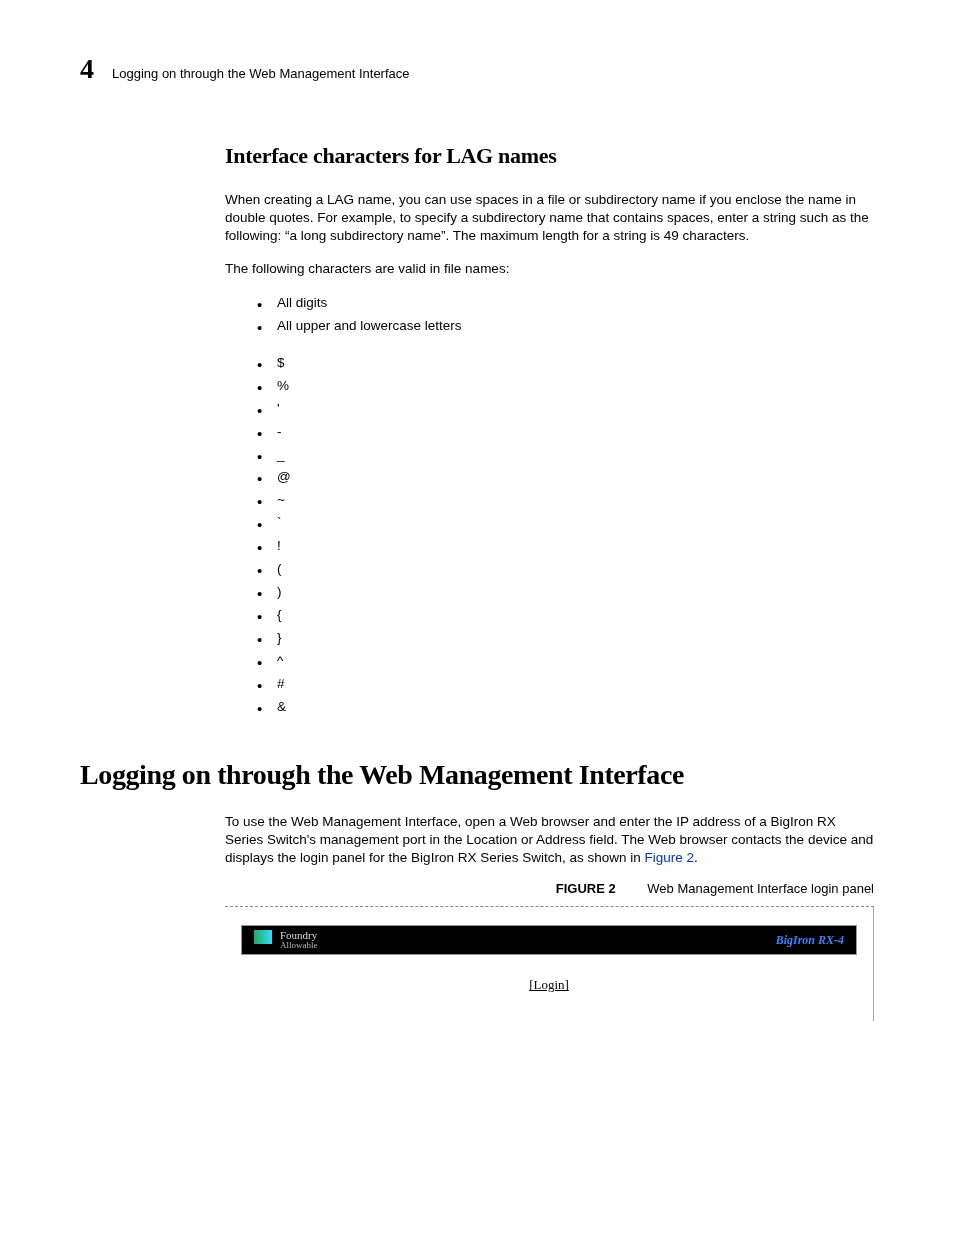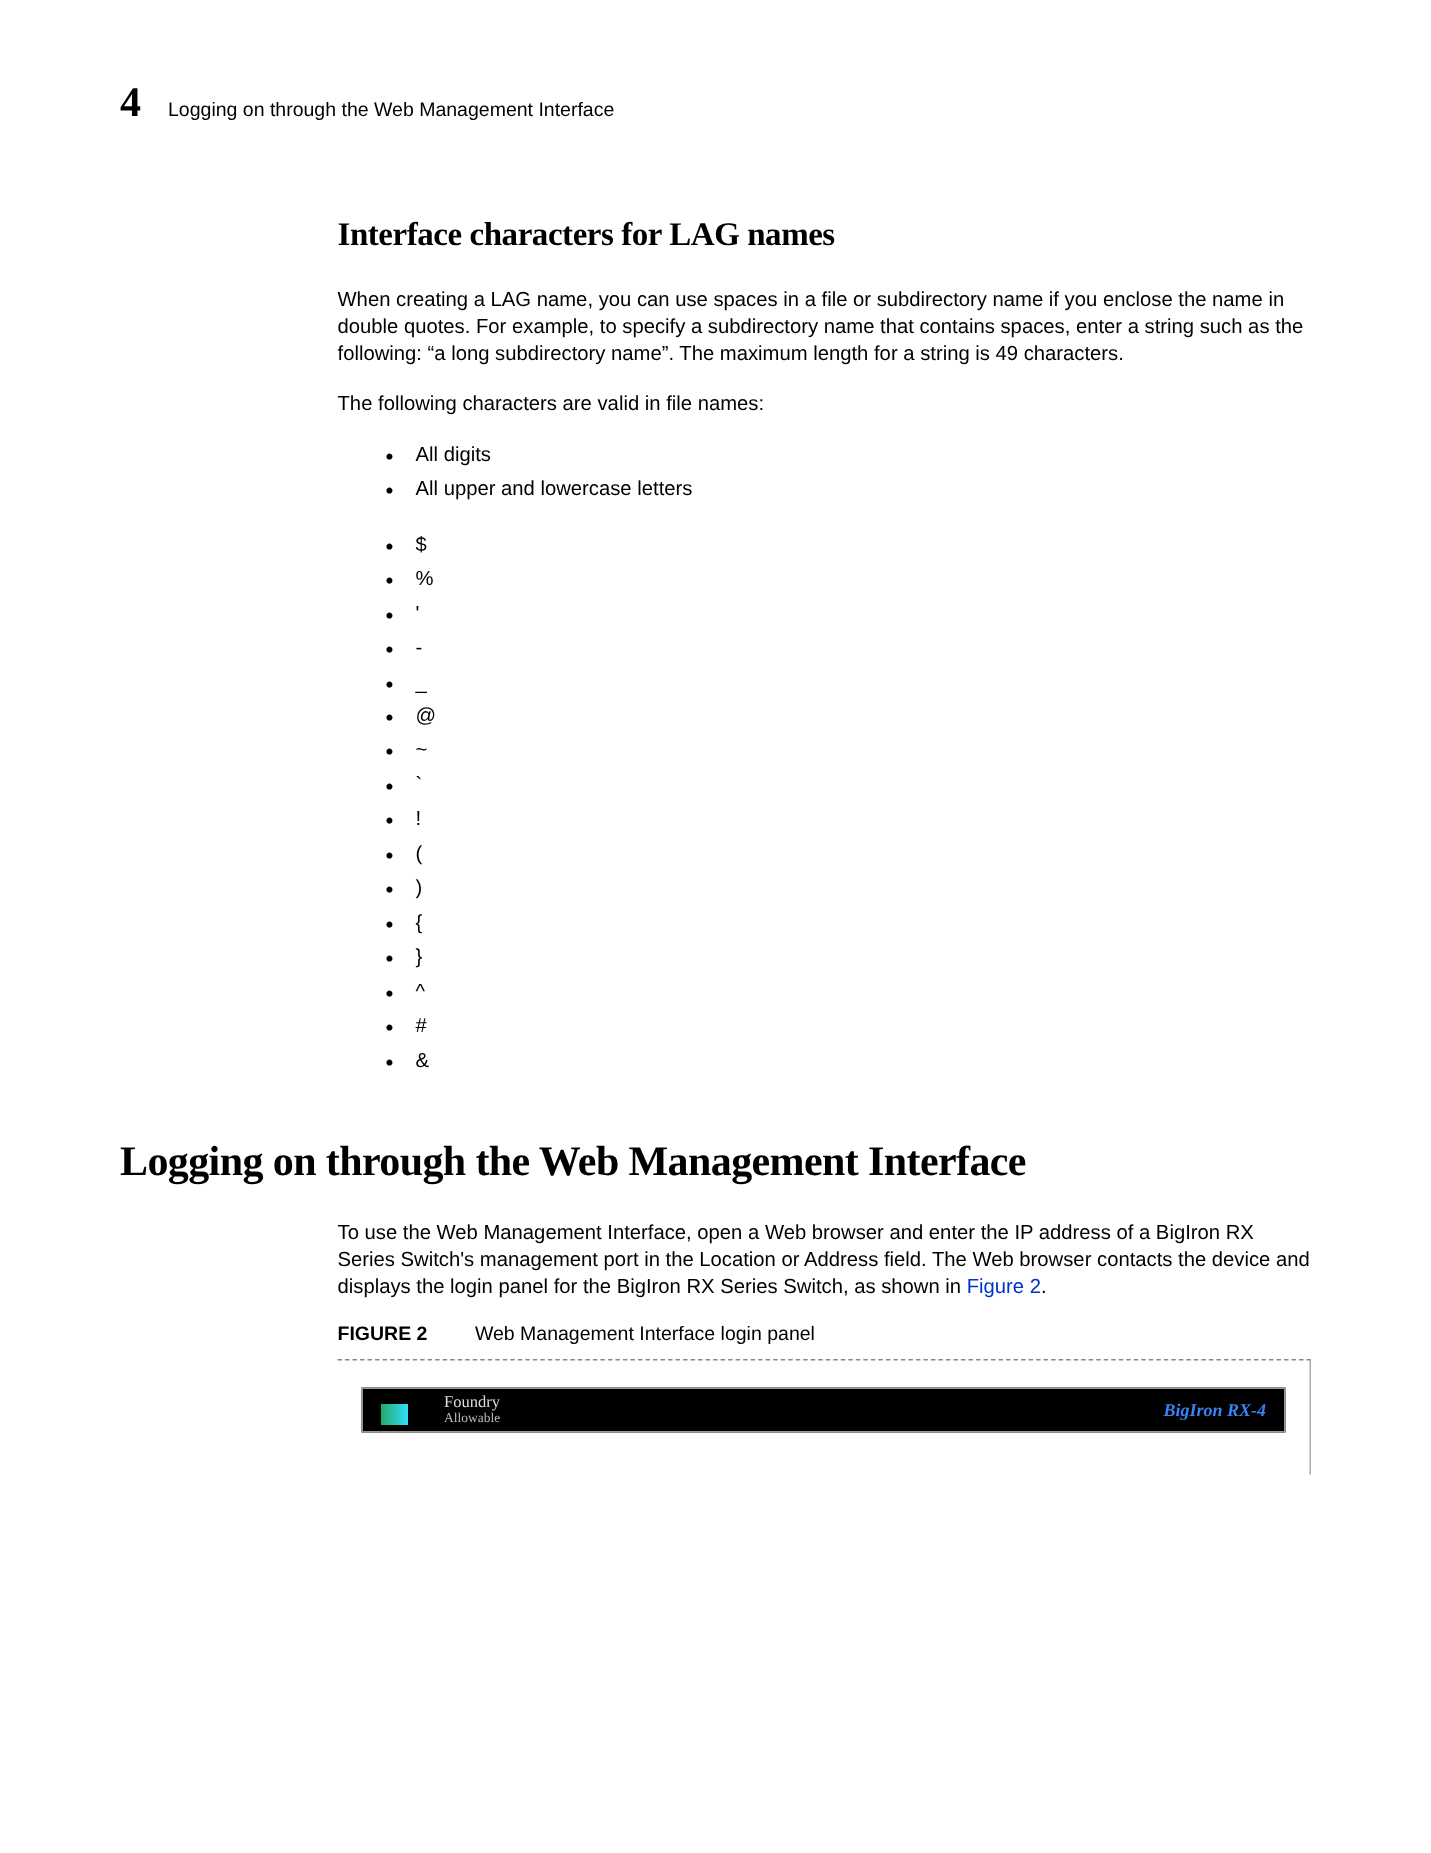--- a/index.html
+++ b/index.html
@@ -65,20 +65,21 @@
   .h1 {
     font-family: Georgia, 'Times New Roman', serif;
     font-size: 28px;
     font-weight: 600;
     margin: 40px 0 22px 0;
     letter-spacing: -0.4px;
   }
   .figure-label {
     font-size: 13px;
     margin: 10px 0 10px 0;
+    text-align: right;
   }
   .figure-label b { font-weight: bold; margin-right: 28px; }
   .link { color: #0033cc; }
   .figure-box {
     border-top: 1px dashed #888;
     border-right: 1px solid #aaa;
     margin-top: 6px;
     padding: 18px 10px 28px 10px;
   }
   .banner {
@@ -86,22 +87,22 @@
     height: 28px;
     display: flex;
     align-items: center;
     justify-content: space-between;
     padding: 0 12px;
     border: 1px solid #999;
     margin: 0 6px;
   }
   .banner-left {
     display: flex;
-    align-items: flex-end;
-    gap: 24px;
+    align-items: flex-start;
+    gap: 8px;
   }
   .fn-logo {
     width: 18px; height: 14px;
     background: linear-gradient(90deg,#2a6 0%,#3df 100%);
     display:inline-block;
   }
   .fn-text {
     color: #bbb;
     font-family: Georgia, serif;
     font-size: 9px;
@@ -183,15 +184,18 @@
       <div class="banner">
         <div class="banner-left">
           <span class="fn-logo"></span>
           <span class="fn-text">
             <span class="t1">Foundry</span><br>
             <span>Allowable</span>
           </span>
         </div>
         <div class="banner-right">BigIron RX-4</div>
       </div>
+      <div class="login-link">
+        <span>[Login]</span>
+      </div>
     </div>
   </div>
 </div>
 
 </body></html>

